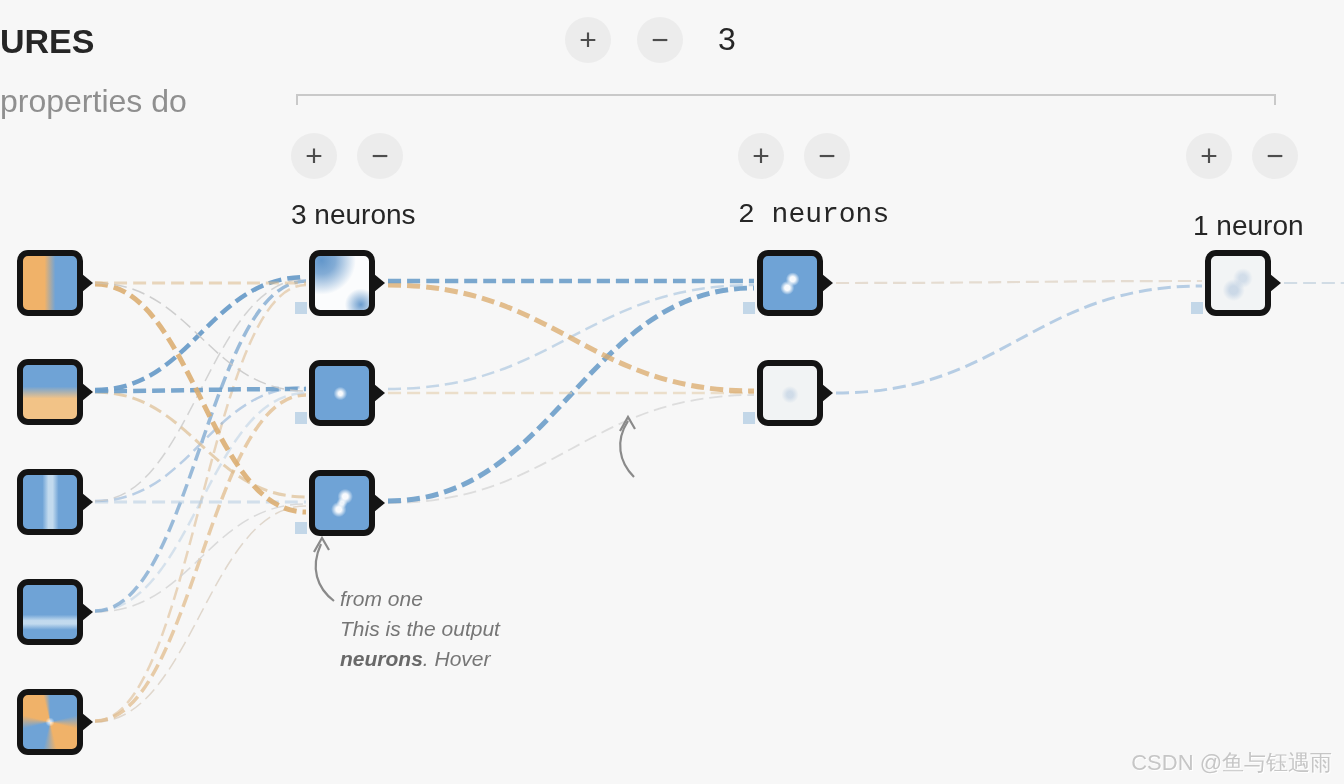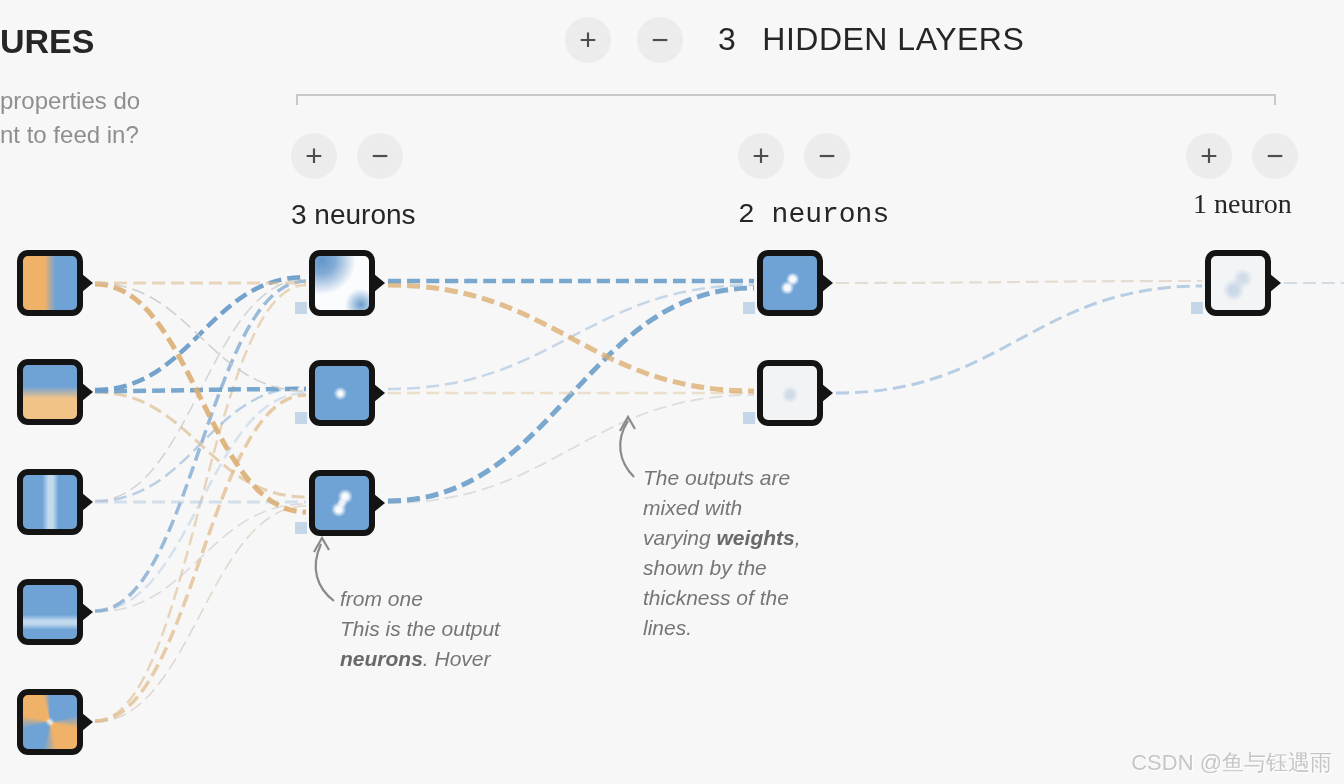--- a/index.html
+++ b/index.html
@@ -3,21 +3,21 @@
 <meta charset="utf-8">
 <style>
   html,body{margin:0;padding:0;}
   .stage{
     position:relative;width:1344px;height:784px;overflow:hidden;
     background:#f7f7f7;font-family:"Liberation Sans",sans-serif;
   }
   #wires{position:absolute;left:0;top:0;width:1344px;height:784px;z-index:1;}
   
   .feat-title{position:absolute;left:0;top:22px;font-size:34px;font-weight:600;color:#262626;z-index:3;}
-  .feat-sub{position:absolute;left:0;top:84px;font-size:24px;line-height:34px;color:#8f8f8f;z-index:3;}
+  .feat-sub{position:absolute;left:0;top:84px;font-size:32px;line-height:34px;color:#8f8f8f;z-index:3;}
   
   .circle-btn{
     position:absolute;width:46px;height:46px;border-radius:50%;background:#ececec;
     display:flex;align-items:center;justify-content:center;font-size:30px;font-weight:300;
     color:#4d4d4d;z-index:4;cursor:pointer;user-select:none;line-height:1;
   }
   .hdr-text{position:absolute;left:718px;top:21px;display:flex;align-items:baseline;z-index:3;
     font-size:32px;color:#262626;font-weight:500;letter-spacing:.5px;}
   .hdr-text .count{margin-right:26px;}
   .bracket{position:absolute;left:296px;top:94px;width:976px;height:9px;z-index:2;
@@ -96,42 +96,40 @@
       <path d="M95,283 C192.06,283 208.94,283 306,283" fill="none" stroke="#dcba8b" stroke-width="3" stroke-opacity="0.55" stroke-dasharray="13 6"></path>
     <path d="M334,601 C317,588 310,568 321,544" fill="none" stroke="#8a8a8a" stroke-width="2.2"></path>
     <path d="M314,552 L322,538 L329,550" fill="none" stroke="#8a8a8a" stroke-width="2.2"></path>
     <path d="M634,477 C619,462 615,441 628,421" fill="none" stroke="#8a8a8a" stroke-width="2.2"></path>
     <path d="M620,431 L628,417 L635,429" fill="none" stroke="#8a8a8a" stroke-width="2.2"></path>
   </svg>
 
   <div class="feat-title">URES</div>
   <div class="feat-sub">
     <div>properties do</div>
-    <div>nt to feed in?</div>
   </div>
 
   <div class="circle-btn" style="left:565px;top:17px;">+</div>
   <div class="circle-btn" style="left:637px;top:17px;">−</div>
   <div class="hdr-text">
     <span class="count">3</span>
-    <span>HIDDEN LAYERS</span>
   </div>
   <div class="bracket"></div>
 
   <div class="circle-btn" style="left:291px;top:133px;">+</div>
   <div class="circle-btn" style="left:357px;top:133px;">−</div>
   <div class="layer-label" style="left:291px;top:199px;">3 neurons</div>
 
   <div class="circle-btn" style="left:738px;top:133px;">+</div>
   <div class="circle-btn" style="left:804px;top:133px;">−</div>
   <div class="layer-label" style="left:738px;top:199px;font-family:Liberation Mono, monospace;">2 neurons</div>
 
   <div class="circle-btn" style="left:1186px;top:133px;">+</div>
   <div class="circle-btn" style="left:1252px;top:133px;">−</div>
-  <div class="layer-label" style="left:1193px;top:188px;font-family:Liberation Serif, serif;">1 neuron</div>
+  <div class="layer-label" style="left:1193px;top:210px;">1 neuron</div>
 
   <div class="node f1" style="left:17px;top:250px;">
       <div class="tri"></div>
     </div>
   <div class="node f2" style="left:17px;top:359px;">
       <div class="tri"></div>
     </div>
   <div class="node f3" style="left:17px;top:469px;">
       <div class="tri"></div>
     </div>
@@ -169,24 +167,16 @@
   <div class="bias" style="left:743px;top:302px;"></div>
   <div class="bias" style="left:743px;top:412px;"></div>
   <div class="bias" style="left:1191px;top:302px;"></div>
 
   <div class="ann" style="left:340px;top:584px;">
     <div><span>from one</span></div>
     <div><span>This is the output</span></div>
     <div><b>neurons</b><span>. Hover</span></div>
   </div>
 
-  <div class="ann" style="left:643px;top:463px;">
-    <div><span>The outputs are</span></div>
-    <div><span>mixed with</span></div>
-    <div><span>varying </span><b>weights</b><span>,</span></div>
-    <div><span>shown by the</span></div>
-    <div><span>thickness of the</span></div>
-    <div><span>lines.</span></div>
-  </div>
 
   <div class="watermark">CSDN @鱼与钰遇雨</div>
 
 </div>
 
 </body></html>

